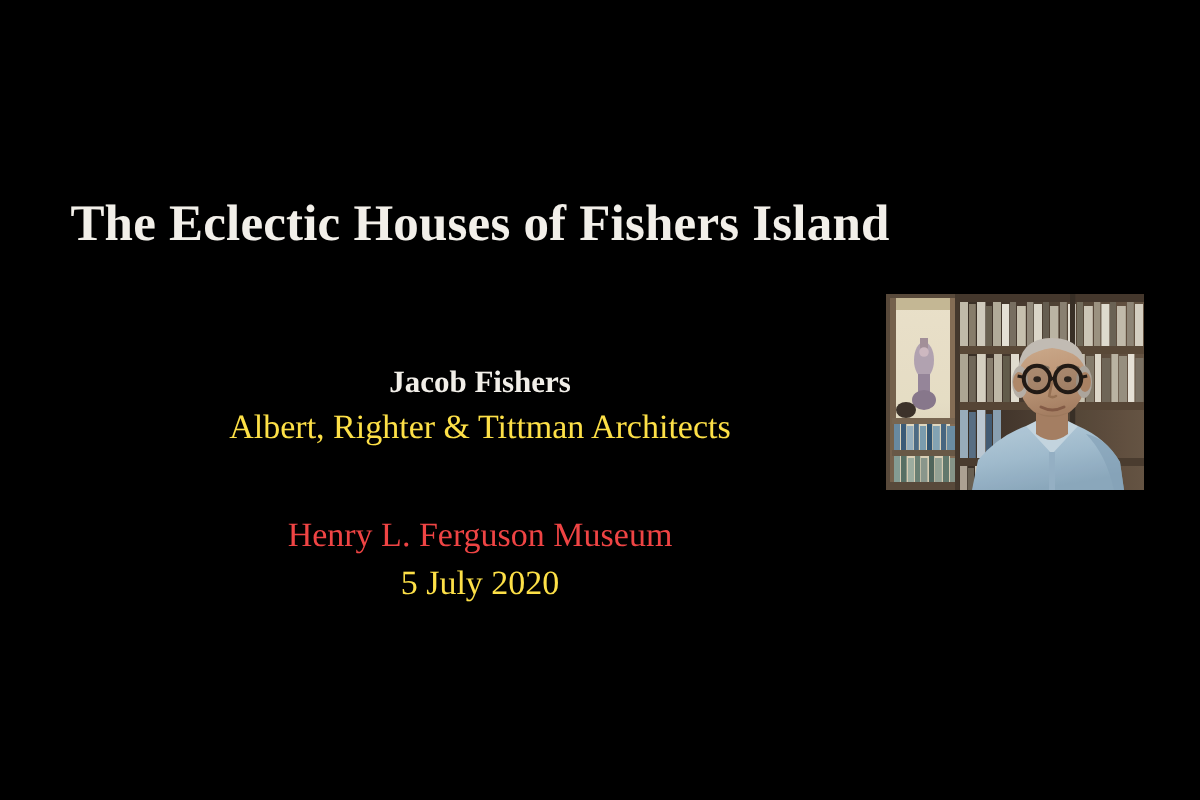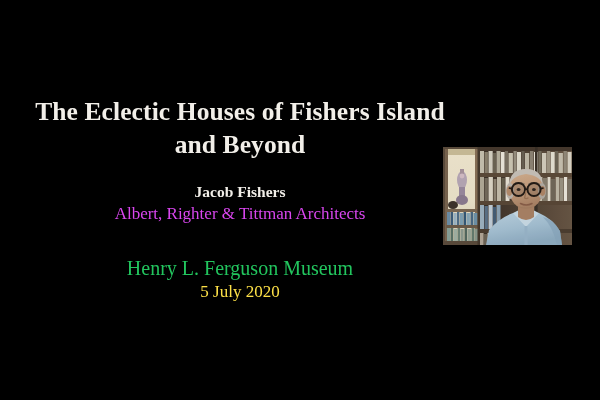--- a/index.html
+++ b/index.html
@@ -63,35 +63,35 @@
     font-size: 15.5px;
     line-height: 21px;
     color: #f1eee8;
   }
   .speaker-firm {
     display: block;
     font-family: "Liberation Serif", serif;
     font-weight: normal;
     font-size: 17px;
     line-height: 24px;
-    color: #d946ef;
+    color: #fde047;
   }
 
   .venue-block {
     position: absolute;
     left: 0;
     top: 256px;
     width: 480px;
   }
   .venue-name {
     display: block;
     font-family: "Liberation Serif", serif;
-    font-size: 20px;
+    font-size: 17px;
     line-height: 24px;
-    color: #22c55e;
+    color: #ef4444;
   }
   .venue-date {
     display: block;
     font-family: "Liberation Serif", serif;
     font-size: 17px;
     line-height: 24px;
     color: #fde047;
   }
 
   
@@ -112,21 +112,20 @@
 </style>
 </head>
 <body>
 
 <div id="stage">
 
   <div class="slide-content">
 
     <div class="slide-title">
       <span class="ttl-line">The Eclectic Houses of Fishers Island</span>
-      <span class="ttl-line">and Beyond</span>
     </div>
 
     <div class="speaker-block">
       <span class="speaker-name">Jacob Fishers</span>
       <span class="speaker-firm">Albert, Righter &amp; Tittman Architects</span>
     </div>
 
     <div class="venue-block">
       <span class="venue-name">Henry L. Ferguson Museum</span>
       <span class="venue-date">5 July 2020</span>

